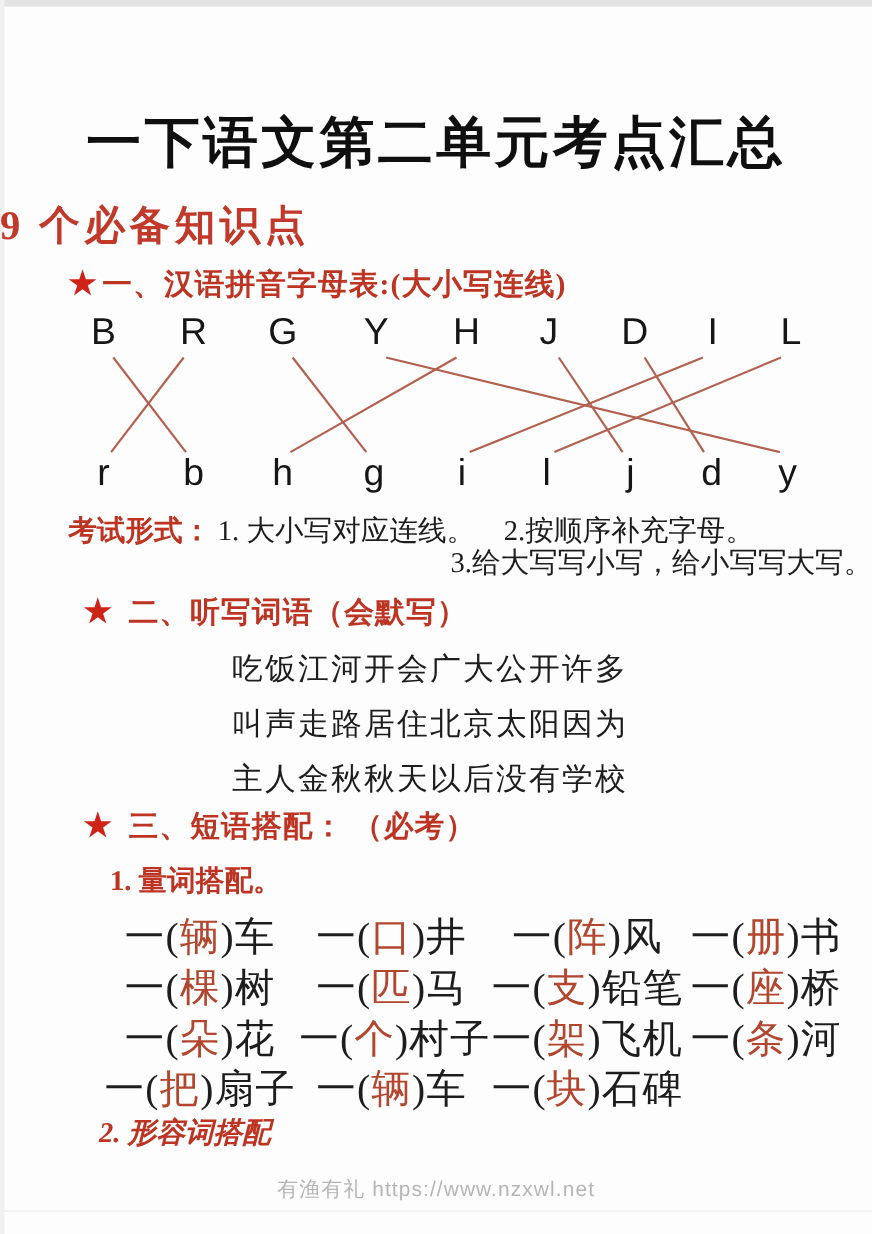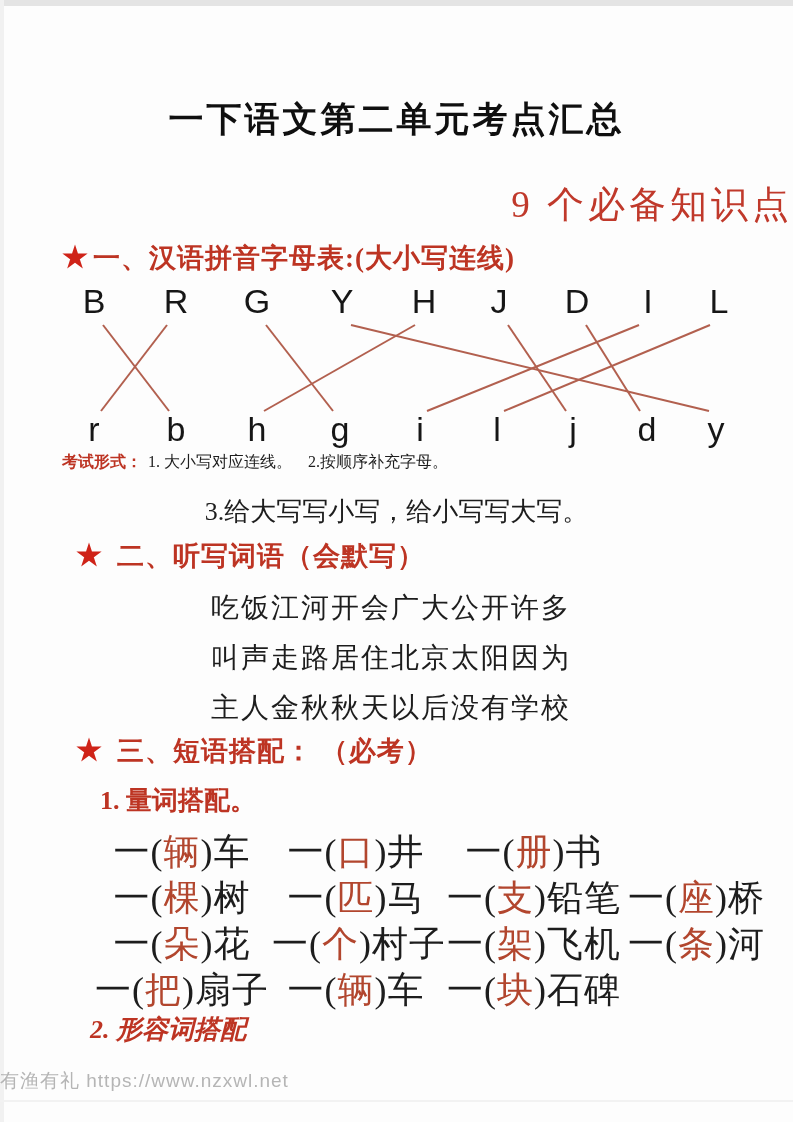--- a/index.html
+++ b/index.html
@@ -3,51 +3,51 @@
 <meta charset="utf-8">
 <style>
   html,body{margin:0;padding:0;background:#ffffff;}
   .page{position:relative;width:793px;height:1122px;background:#fdfdfd;overflow:hidden;
         font-family:"Liberation Serif",serif;color:#1d1d1d;}
   .edge-top{position:absolute;top:0;left:0;right:0;height:6px;background:#e4e4e4;}
   .edge-left{position:absolute;top:0;left:0;bottom:0;width:4px;background:#f1f1f1;}
   .edge-bottom{position:absolute;top:1100px;left:0;right:0;height:2px;background:#f2f2f2;}
 
   .title{position:absolute;top:96px;left:0;width:100%;text-align:center;
-         font-size:35px;font-weight:bold;letter-spacing:3px;color:#0f0f0f;margin:0;}
-  .subtitle{position:absolute;top:180px;left:0;width:100%;text-align:right;
-            font-size:37px;font-weight:normal;letter-spacing:4px;color:#c0392b;margin:0;}
+         font-size:50px;font-weight:bold;letter-spacing:3px;color:#0f0f0f;margin:0;}
+  .subtitle{position:absolute;top:180px;left:0;width:100%;text-align:left;
+            font-size:37px;font-weight:bold;letter-spacing:4px;color:#c0392b;margin:0;}
 
   .sec-head{position:absolute;font-size:27px;font-weight:bold;color:#bd3423;letter-spacing:1px;white-space:nowrap;}
   .sec-head .star{color:#cf2318;margin-right:4px;font-size:29px;}
   .sec-head.gap .star{margin-right:14px;}
   #sec1-head{top:240px;left:62px;}
   #sec2-head{top:538px;left:76px;}
   #sec3-head{top:733px;left:76px;}
 
   #match-svg{position:absolute;top:281px;left:0;}
 
-  #exam-line1{position:absolute;top:452px;left:62px;font-size:16px;margin:0;white-space:nowrap;}
+  #exam-line1{position:absolute;top:465px;left:62px;font-size:26px;margin:0;white-space:nowrap;}
   #exam-line1 .red{color:#bd3423;font-weight:bold;margin-right:6px;}
-  #exam-line2{position:absolute;top:494px;left:0;width:100%;text-align:center;font-size:26px;margin:0;}
+  #exam-line2{position:absolute;top:494px;left:0;width:100%;text-align:right;font-size:26px;margin:0;}
 
   #dict-grid{position:absolute;top:583px;left:92px;width:598px;}
   .dict-row{display:flex;justify-content:center;height:50px;align-items:center;
             font-size:28px;letter-spacing:2px;}
 
   #sub1{position:absolute;top:783px;left:100px;font-size:26px;font-weight:bold;color:#bd3423;margin:0;}
   #sub2{position:absolute;top:1012px;left:90px;font-size:26px;font-weight:bold;color:#bd3423;margin:0;font-style:italic;}
 
   #measure-grid{position:absolute;top:828px;left:92px;width:660px;}
   .mw-row{display:grid;grid-template-columns:180px 168px 188px 1fr;height:46px;align-items:center;
           font-size:36px;letter-spacing:1px;text-align:center;}
   .mw-item{white-space:nowrap;}
   .mw-item .cls{color:#b2462e;}
 
-  .footer{position:absolute;top:1068px;left:0;width:100%;text-align:left;
+  .footer{position:absolute;top:1068px;left:0;width:100%;text-align:center;
           font-family:"Liberation Sans",sans-serif;font-size:19px;color:#b5b5b5;letter-spacing:1px;}
 </style>
 </head>
 <body>
 
 <div class="page">
   <div class="edge-top"></div>
   <div class="edge-left"></div>
   <div class="edge-bottom"></div>
 
@@ -126,20 +126,21 @@
 
   <div class="sec-head gap" id="sec3-head">
     <span class="star">★</span><span>三、短语搭配： （必考）</span>
   </div>
 
   <p id="sub1">1. 量词搭配。</p>
   <div id="measure-grid">
       <div class="mw-row">
         <span class="mw-item">一(<span class="cls">辆</span>)车</span>
         <span class="mw-item">一(<span class="cls">口</span>)井</span>
+        <span class="mw-item">一(<span class="cls">阵</span>)风</span>
         <span class="mw-item">一(<span class="cls">册</span>)书</span>
       </div>
       <div class="mw-row">
         <span class="mw-item">一(<span class="cls">棵</span>)树</span>
         <span class="mw-item">一(<span class="cls">匹</span>)马</span>
         <span class="mw-item">一(<span class="cls">支</span>)铅笔</span>
         <span class="mw-item">一(<span class="cls">座</span>)桥</span>
       </div>
       <div class="mw-row">
         <span class="mw-item">一(<span class="cls">朵</span>)花</span>

